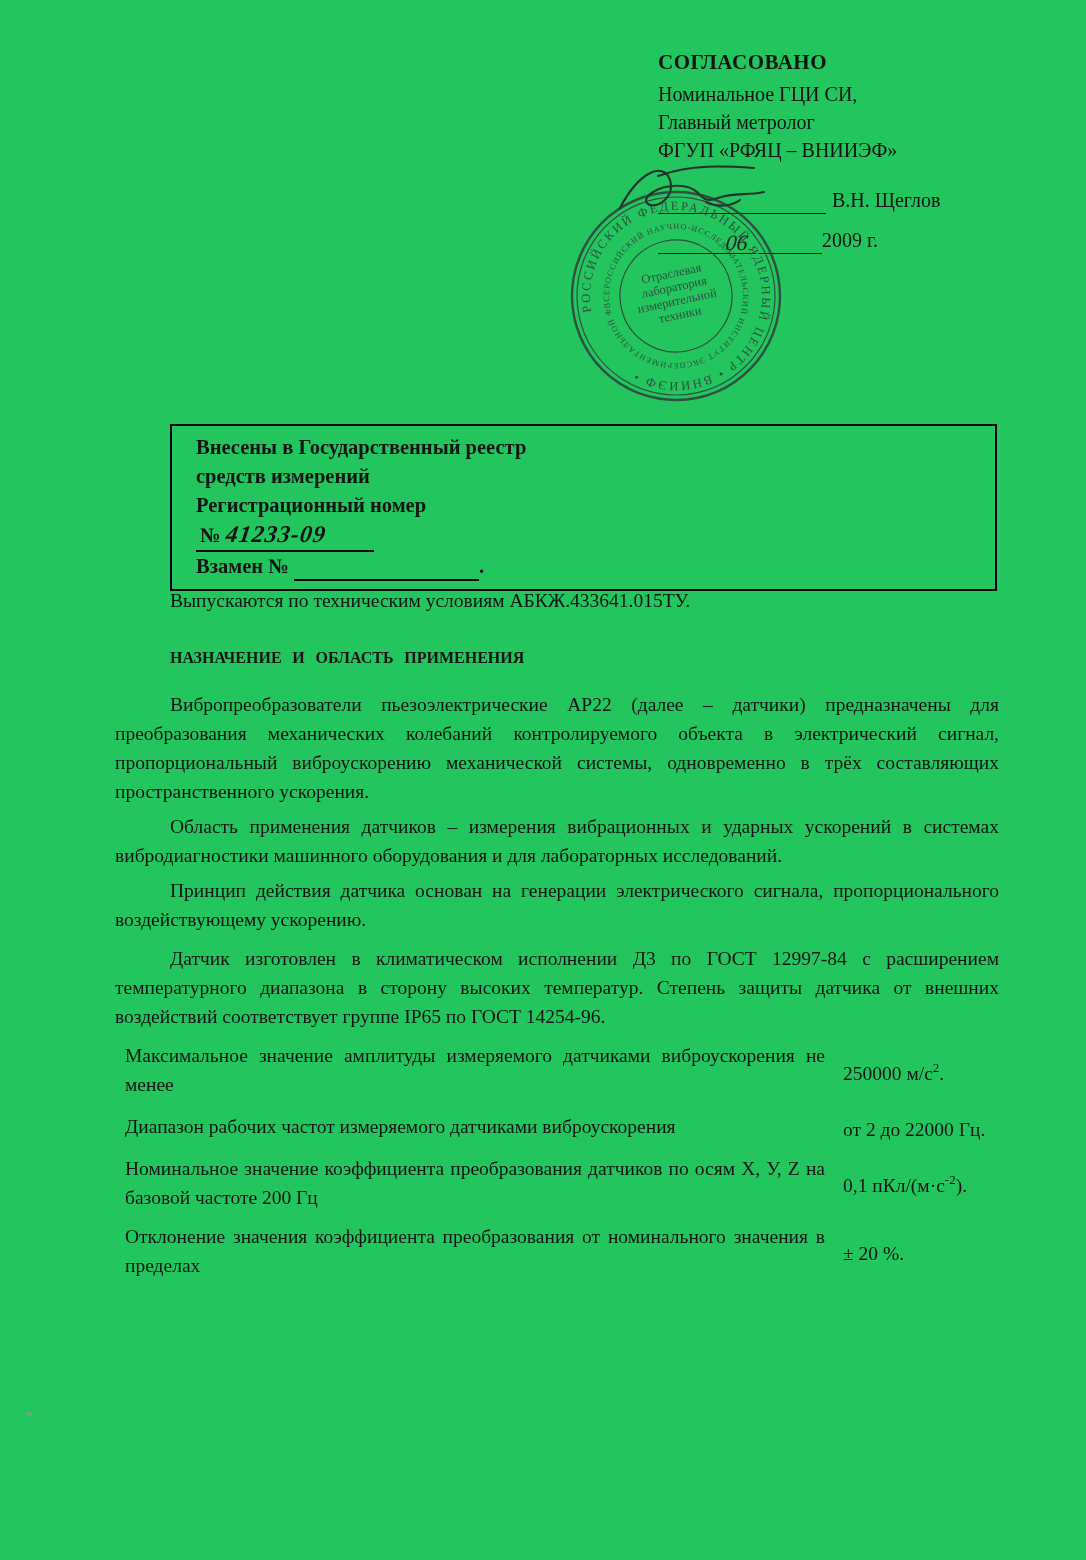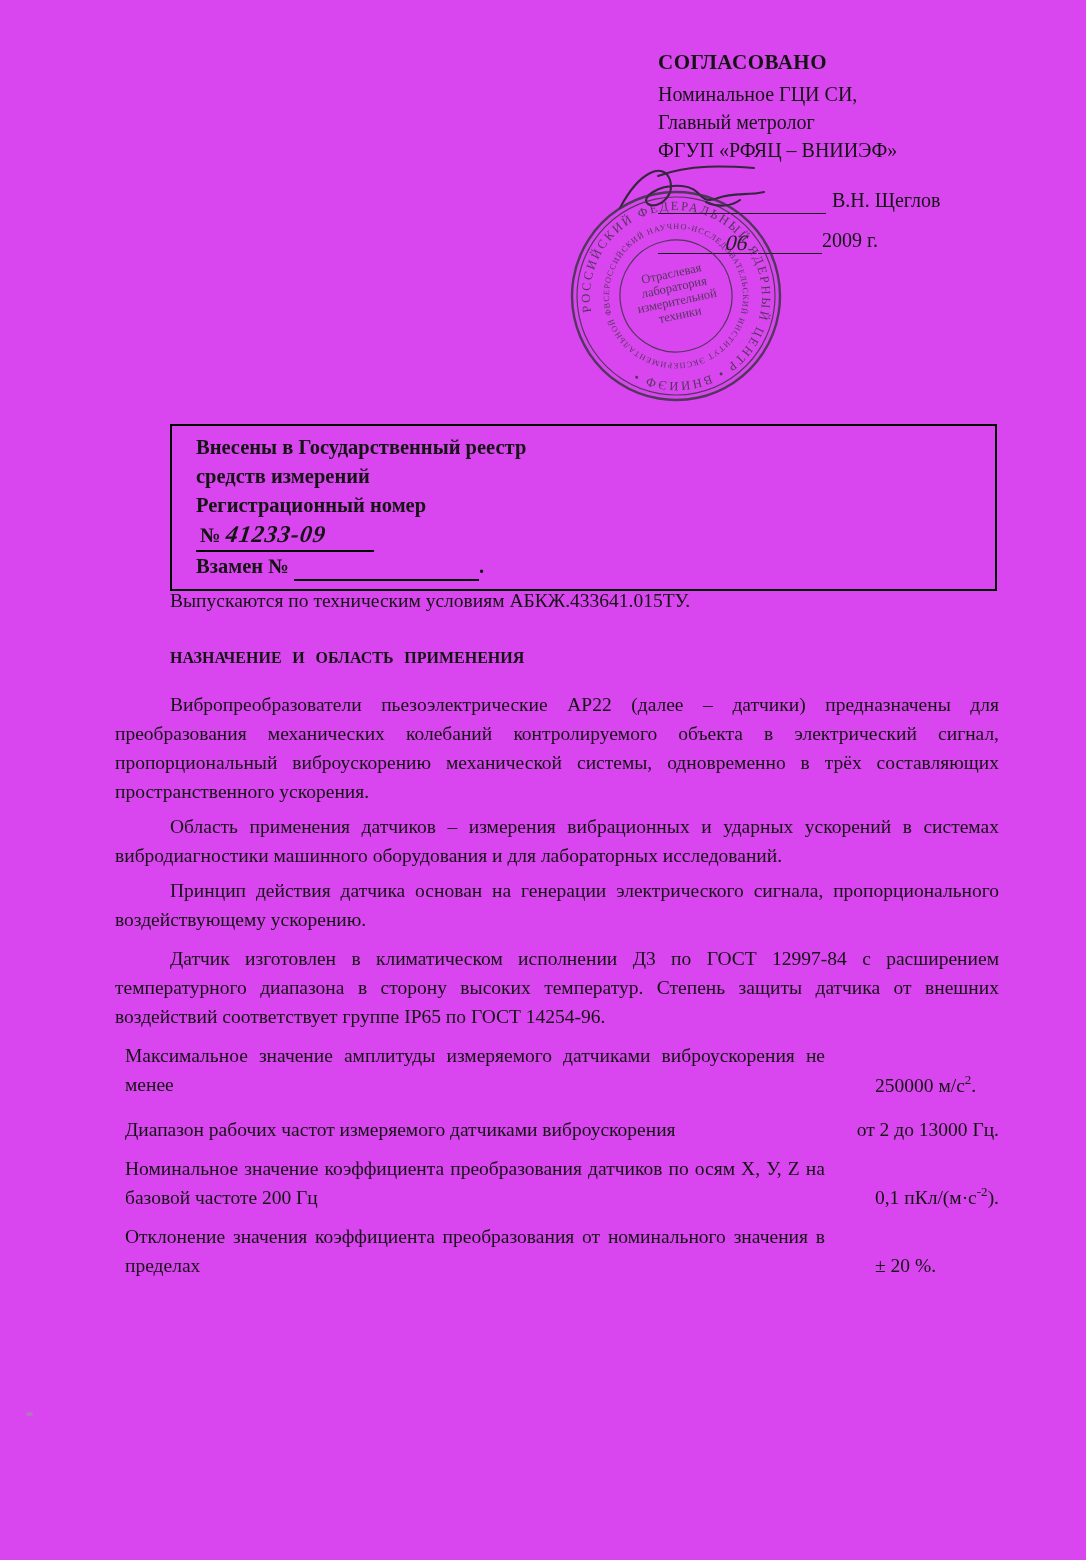--- a/index.html
+++ b/index.html
@@ -1,21 +1,21 @@
 <!DOCTYPE html>
 <html><head>
 <meta charset="utf-8">
 <style>
   html,body{margin:0;padding:0;}
   body{
     width:1086px;height:1560px;background:#f2f2f0;
     font-family:"Liberation Serif","DejaVu Serif",serif;color:#141414;
   }
   .page{
-    position:relative;width:1086px;height:1560px;background:#d946ef;
+    position:relative;width:1086px;height:1560px;background:#22c55e;
     overflow:hidden;
   }
 
   
   .approval{position:absolute;left:658px;top:48px;width:380px;font-size:20px;line-height:28px;}
   .appr-title{font-weight:bold;font-size:21px;letter-spacing:.5px;margin-bottom:4px;}
   .sign-row{position:relative;margin-top:22px;height:34px;white-space:nowrap;}
   .sign-blank{display:inline-block;width:168px;border-bottom:1.6px solid #1a1a1a;height:24px;vertical-align:bottom;}
   .signer{padding-left:6px;}
   .signature-svg{position:absolute;left:-52px;top:-30px;pointer-events:none;}
@@ -49,21 +49,21 @@
   .intro{margin-bottom:28px !important;}
   h2{font-size:16px;margin:0;font-weight:bold;}
   .h-indent{padding-left:55px;}
   .h1{margin:26px 0 18px 0;word-spacing:.42em;}
   .h2{margin:48px 0 18px 0;}
   .h3{margin:54px 0 26px 0;letter-spacing:.2px;}
   .desc-p{margin-bottom:10px !important;}
 
   
   .specs{padding-left:10px;}
-  .spec-row{display:flex;align-items:flex-end;margin-bottom:10px;gap:32px;}
+  .spec-row{display:flex;align-items:center;margin-bottom:10px;}
   .spec-label{width:700px;text-align:justify;}
   .spec-value{padding-left:18px;white-space:nowrap;}
   .spec-value sup{font-size:13px;}
 
   
   .artifact{position:absolute;left:26px;top:1412px;width:7px;height:4px;background:#9a9a9a;border-radius:50%;opacity:.6;}
 </style>
 </head>
 <body>
 
@@ -142,21 +142,21 @@
 
     <div class="specs">
 
       <div class="spec-row">
         <div class="spec-label">Максимальное значение амплитуды измеряемого датчиками виброускорения не менее</div>
         <div class="spec-value"><span>250000 м/с</span><sup>2</sup><span>.</span></div>
       </div>
 
       <div class="spec-row">
         <div class="spec-label">Диапазон рабочих частот измеряемого датчиками виброускорения</div>
-        <div class="spec-value"><span>от 2 до 13000 Гц.</span><sup></sup><span></span></div>
+        <div class="spec-value"><span>от 2 до 22000 Гц.</span><sup></sup><span></span></div>
       </div>
 
       <div class="spec-row">
         <div class="spec-label">Номинальное значение коэффициента преобразования датчиков по осям X, У, Z на базовой частоте 200 Гц</div>
         <div class="spec-value"><span>0,1 пКл/(м·с</span><sup>-2</sup><span>).</span></div>
       </div>
 
       <div class="spec-row">
         <div class="spec-label">Отклонение значения коэффициента преобразования от номинального значения в пределах</div>
         <div class="spec-value"><span>± 20 %.</span><sup></sup><span></span></div>

